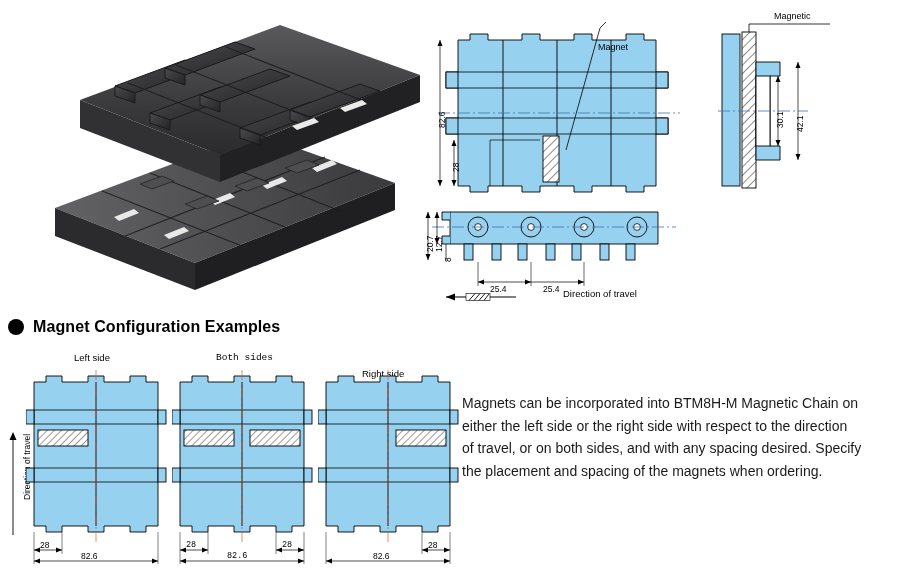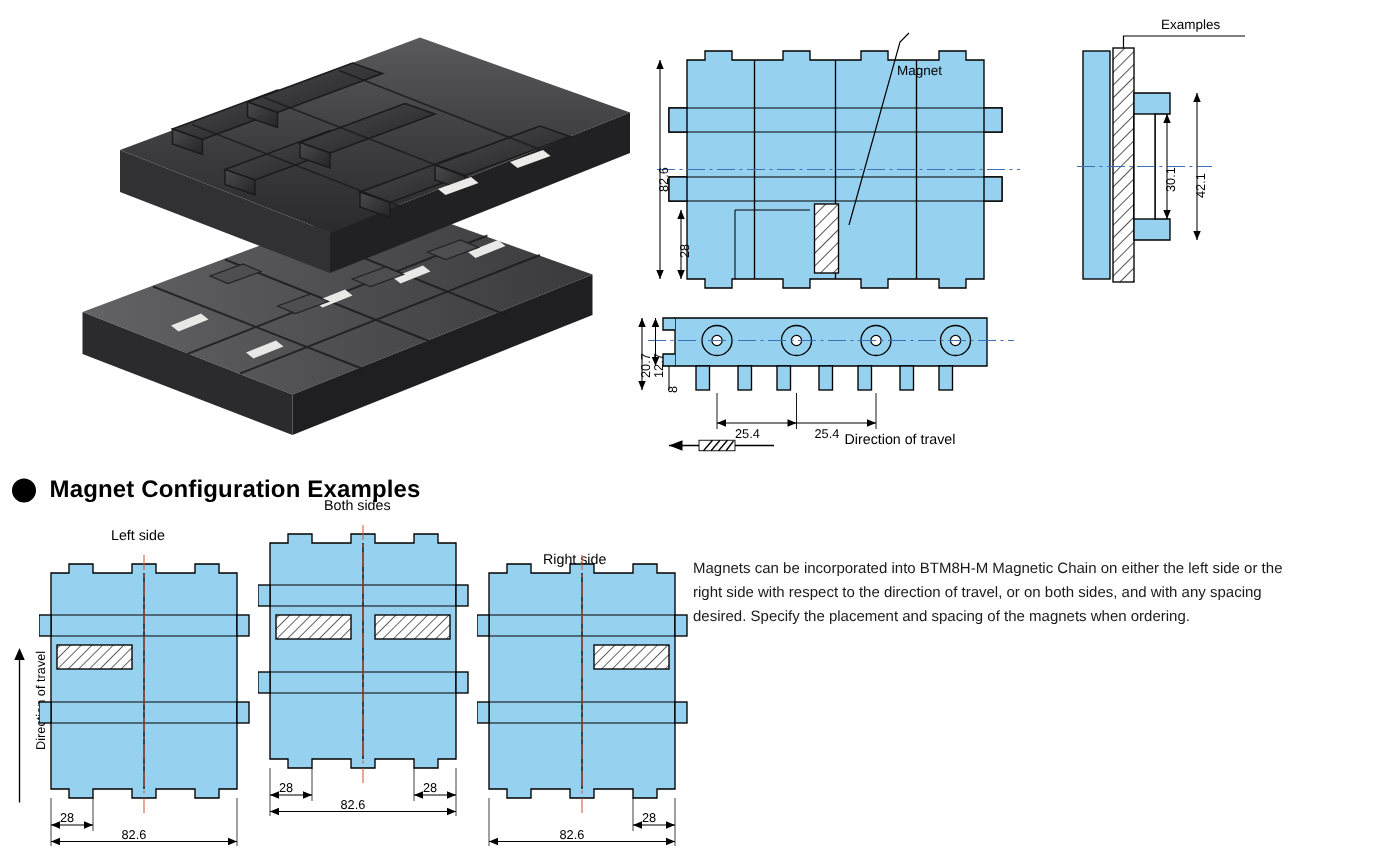--- a/index.html
+++ b/index.html
@@ -31,22 +31,22 @@
     width: 16px; height: 16px; border-radius: 50%;
     background: #000;
     display: inline-block;
   }
   #section-heading .htext {
     font-size: 16px; font-weight: bold; letter-spacing: 0.1px;
   }
 
   
   #body-paragraph {
-    left: 462px; top: 372px; width: 400px;
-    font-size: 10px;
+    left: 462px; top: 392px; width: 400px;
+    font-size: 14px;
     line-height: 1.62;
     color: #1a1a1a;
   }
 
   
   .dim {
     font-size: 8.5px;
     color: #000;
     white-space: nowrap;
   }
@@ -254,21 +254,21 @@
       <line x1="86" y1="52" x2="86" y2="150"></line>
       <path d="M86,52 l-2.5,6 l5,0 z" fill="#000" stroke="none"></path>
       <path d="M86,150 l-2.5,-6 l5,0 z" fill="#000" stroke="none"></path>
     </g>
 
     <polyline points="37,22 37,14 60,14" fill="none" stroke="#000" stroke-width="0.8"></polyline>
     <line x1="60" y1="14" x2="118" y2="14" stroke="#000" stroke-width="0.8"></line>
   </svg>
   <div class="abs dim-v" style="left:63px; top:118px;">30.1</div>
   <div class="abs dim-v" style="left:83px; top:122px;">42.1</div>
-  <div class="abs lbl" style="left:62px; top:1px;">Examples</div>
+  <div class="abs lbl" style="left:62px; top:1px;">Magnetic</div>
 </div>
 
 <div class="abs" style="left:420px; top:200px; width:280px; height:110px;">
   <svg width="280" height="110" viewBox="0 0 280 110">
 
     <g stroke="#000" stroke-width="0.9" fill="#96d2ef">
       <path d="M30,12 L238,12 L238,44 L30,44 Z"></path>
     </g>
 
     <g stroke="#000" stroke-width="0.9" fill="#96d2ef">
@@ -395,21 +395,21 @@
       <path d="M132,195 l-6,-2.5 l0,5 z" fill="#000" stroke="none"></path>
       <line x1="8" y1="166" x2="8" y2="198" stroke-width="0.5"></line>
       <line x1="36" y1="166" x2="36" y2="188" stroke-width="0.5"></line>
       <line x1="132" y1="166" x2="132" y2="198" stroke-width="0.5"></line>
     </g>
   </svg>
   <div class="abs dim" style="left:14px; top:188px;">28</div>
   <div class="abs dim" style="left:55px; top:199px;">82.6</div>
 </div>
 
-<div class="abs" style="left:172px; top:332px; width:150px; height:200px;">
+<div class="abs" style="left:172px; top:352px; width:150px; height:200px;font-family:Liberation Mono, monospace;">
   <div class="abs cap" style="left:44px; top:0px;">Both sides</div>
   <svg width="150" height="200" viewBox="0 0 150 200" style="position:absolute; left:0; top:14px;">
     <defs>
       <pattern id="hatchD" width="5" height="5" patternTransform="rotate(45)" patternUnits="userSpaceOnUse">
         <rect width="5" height="5" fill="#ffffff"></rect>
         <line x1="0" y1="0" x2="0" y2="5" stroke="#000" stroke-width="0.8"></line>
       </pattern>
     </defs>
     <path d="M8,16 L20,16 L20,10 L36,10 L36,16 L62,16 L62,10 L78,10 L78,16 L104,16 L104,10 L120,10 L120,16 L132,16
              L132,160 L120,160 L120,166 L104,166 L104,160 L78,160 L78,166 L62,166 L62,160 L36,160 L36,166 L20,166 L20,160 L8,160 Z" fill="#96d2ef" stroke="#000" stroke-width="0.9"></path>

